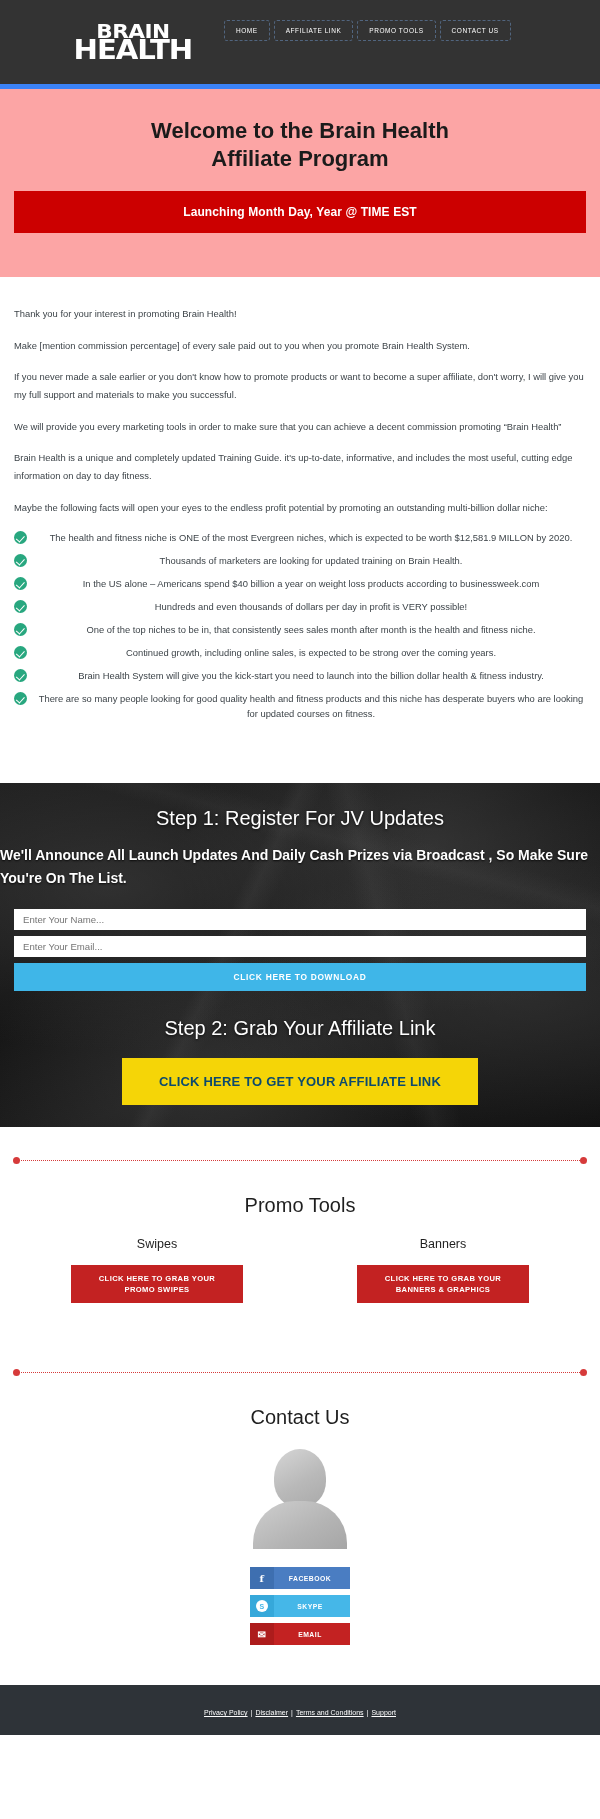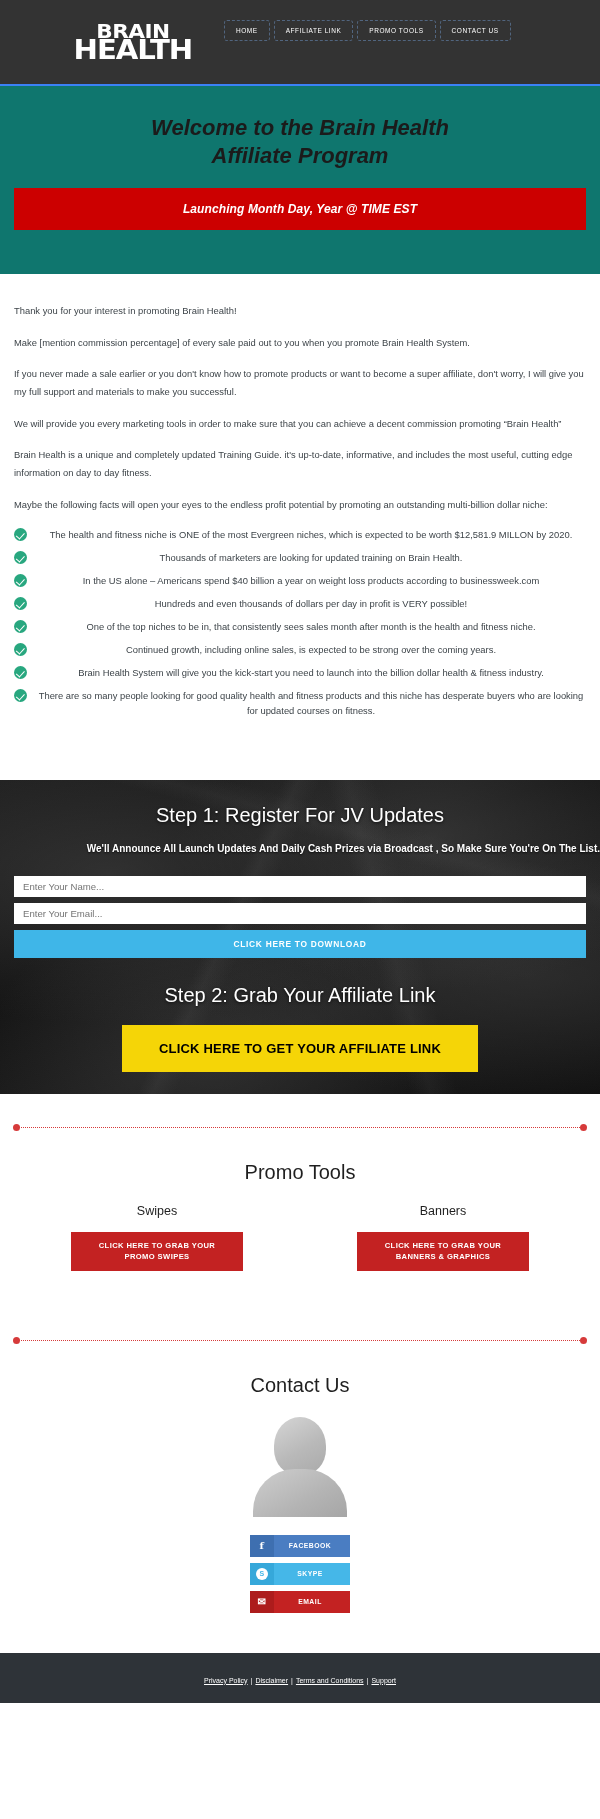--- a/index.html
+++ b/index.html
@@ -51,25 +51,24 @@
     border-radius: 3px;
     background: transparent;
     white-space: nowrap;
     font-family: "Liberation Sans", sans-serif;
     cursor: pointer;
     text-align: center;
   }
 
   
   .hero {
-    background: #0f766e;
+    background: #fca5a5;
     padding: 28px 0 44px 0;
     text-align: center;
-    border-top: 2px solid #3b82f6;
-    font-style: italic;
+    border-top: 5px solid #3b82f6;
   }
   .hero h1 {
     font-size: 22px;
     line-height: 1.28;
     color: #1b1b1b;
     font-weight: 700;
     font-family: "Liberation Sans", sans-serif;
     max-width: 330px;
     margin: 0 auto 18px auto;
   }
@@ -160,23 +159,23 @@
     color: #ffffff;
     font-size: 20px;
     font-weight: 400;
     text-align: center;
     margin-bottom: 14px;
     font-family: "Liberation Sans", sans-serif;
     text-shadow: 0 1px 3px rgba(0,0,0,0.7);
   }
   .optin .sub {
     color: #ffffff;
-    font-size: 10px;
+    font-size: 14px;
     line-height: 1.65;
-    text-align: right;
+    text-align: left;
     margin-bottom: 18px;
     font-weight: 600;
     text-shadow: 0 1px 2px rgba(0,0,0,0.8);
   }
   .optin-form { padding: 0 14px; }
   .optin-form input {
     display: block;
     width: 100%;
     border: none;
     outline: none;
@@ -202,21 +201,21 @@
     margin-top: 2px;
     font-family: "Liberation Sans", sans-serif;
   }
   .optin h2.step2 { margin-top: 26px; margin-bottom: 18px; }
   .btn-affiliate {
     display: block;
     margin: 0 auto;
     width: 356px;
     border: none;
     background: #f5d507;
-    color: #000000;
+    color: #0c4a6e;
     font-size: 13px;
     font-weight: 700;
     letter-spacing: 0.2px;
     padding: 16px 0;
     cursor: pointer;
     font-family: "Liberation Sans", sans-serif;
   }
 
   
   .dot-divider {

